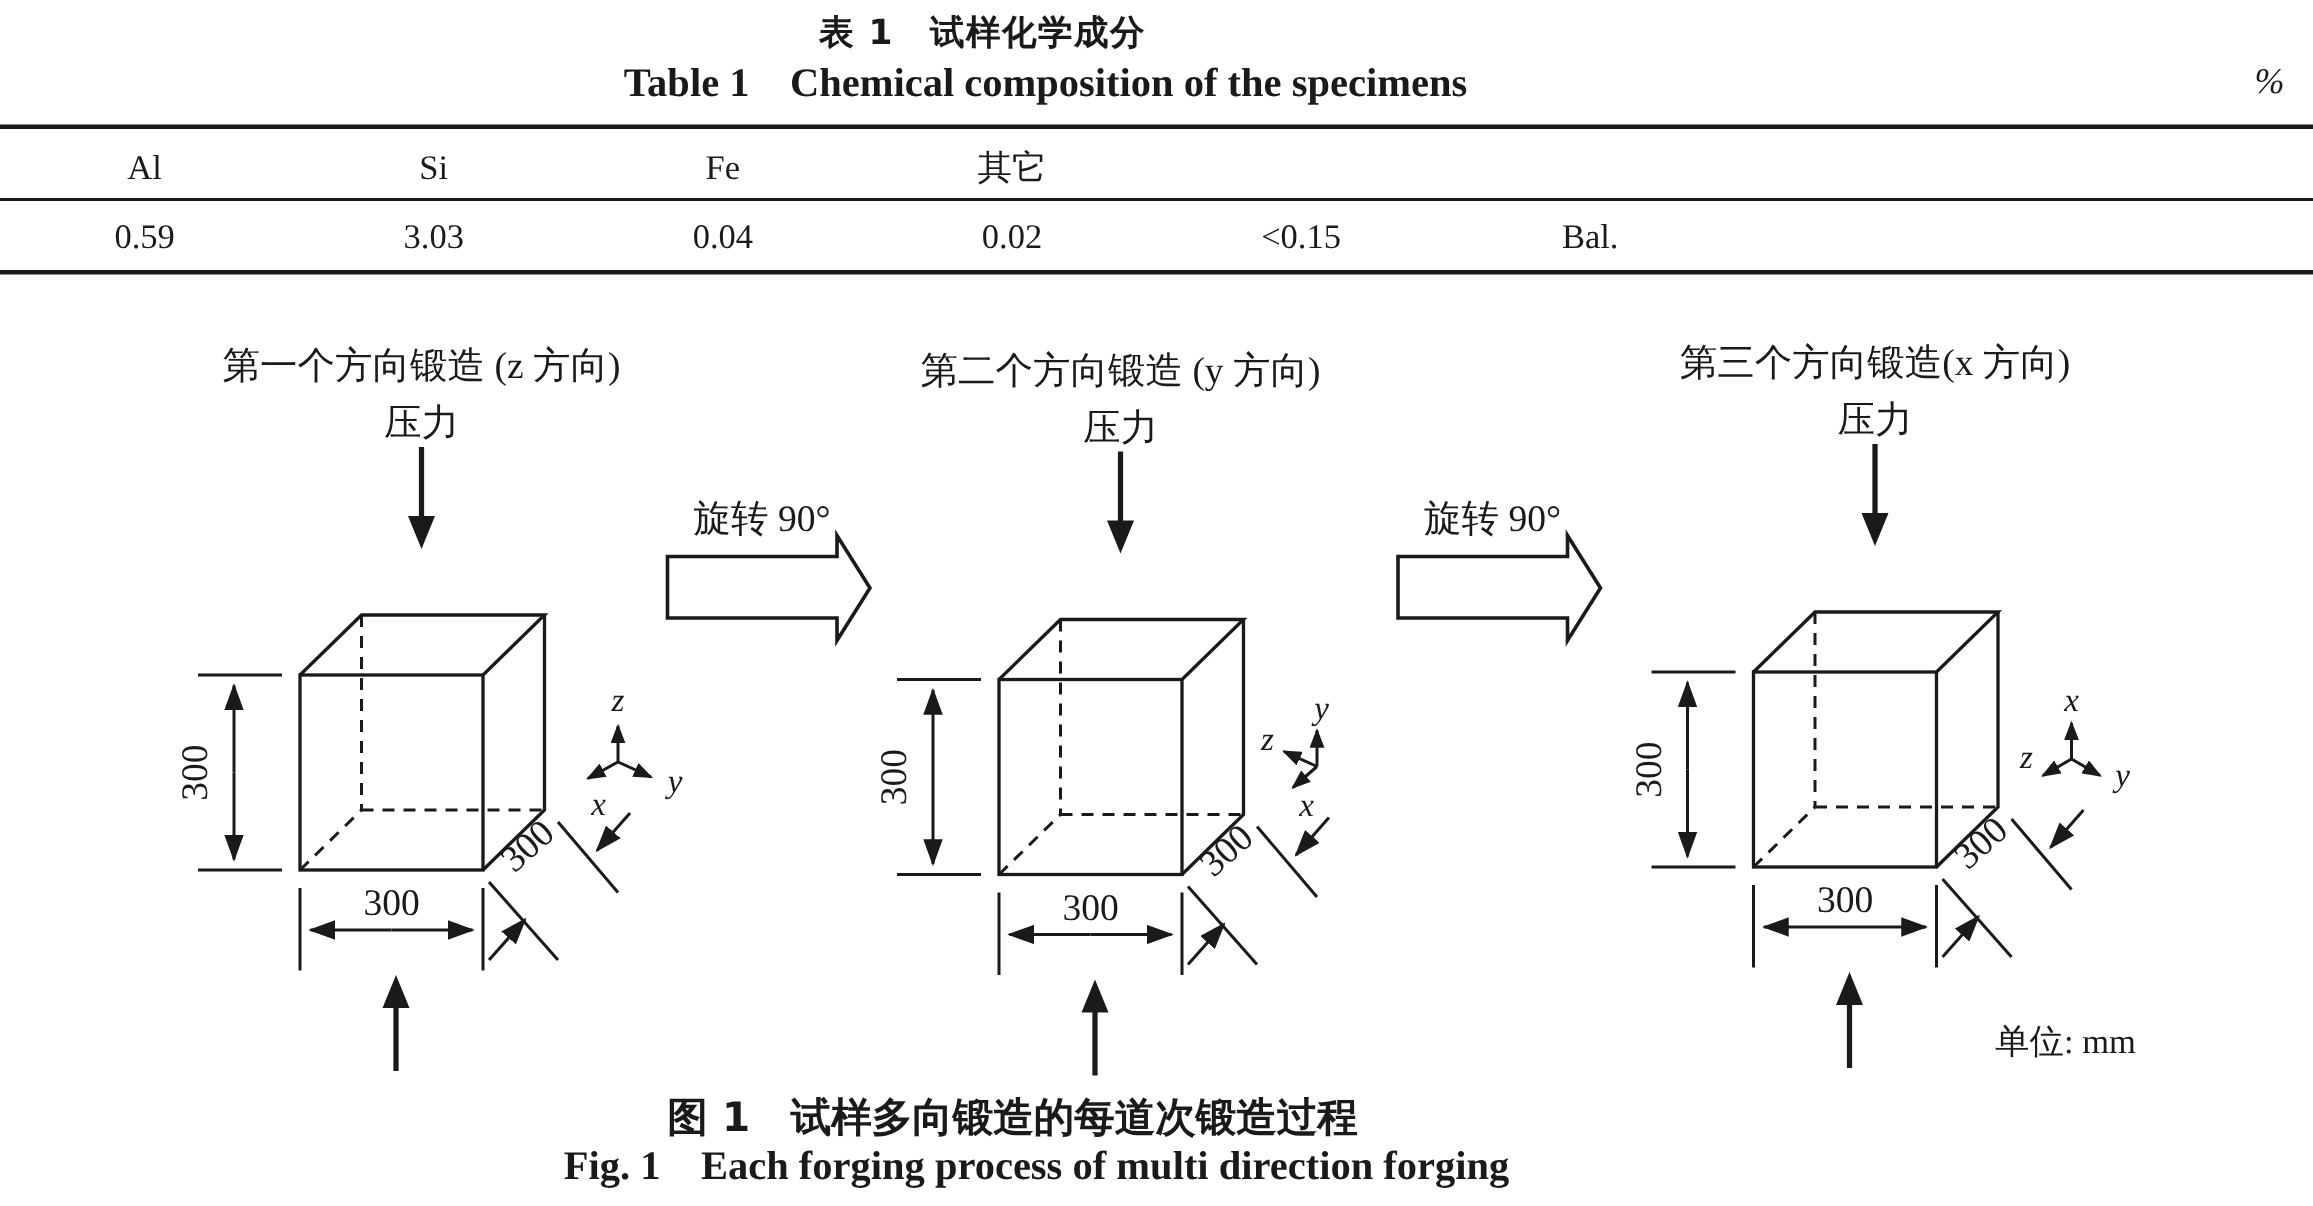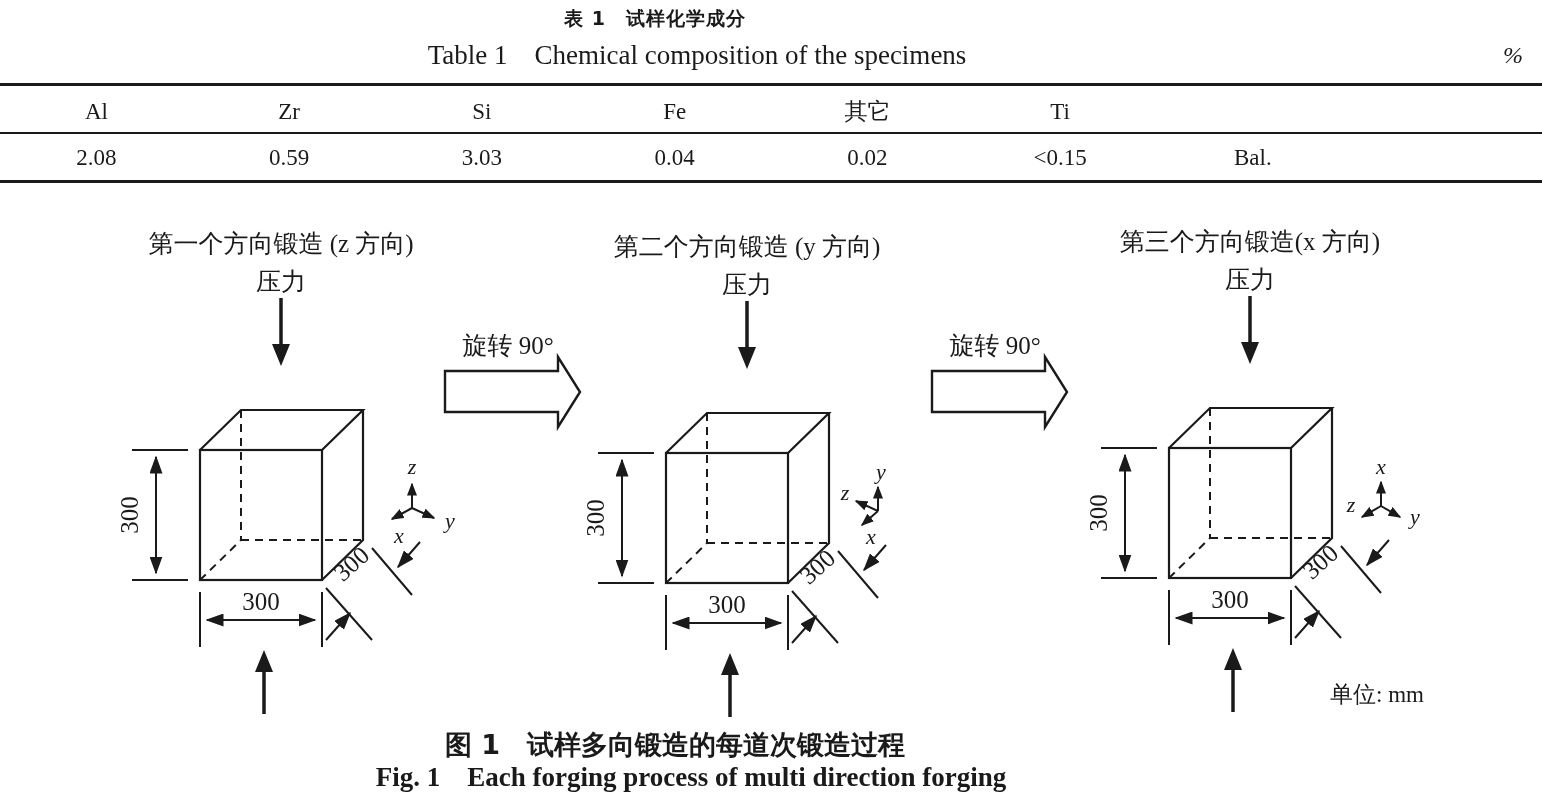--- a/index.html
+++ b/index.html
@@ -11,25 +11,25 @@
     position: relative;
     overflow: hidden;
   }
   .abs { position: absolute; }
   .centerx { transform: translateX(-50%); white-space: nowrap; }
 
   
   .tbl-title-zh {
     top: 6px; left: 655px;
     font-family: "DejaVu Sans", "Liberation Sans", sans-serif;
-    font-weight: bold; font-size: 19px; letter-spacing: 1px;
+    font-weight: bold; font-size: 23px; letter-spacing: 1px;
   }
   .tbl-title-en {
     top: 40px; left: 697px;
-    font-weight: normal; font-size: 27px;
+    font-weight: bold; font-size: 27px;
   }
   .tbl-unit {
     top: 42px; left: 1503px;
     font-style: italic; font-size: 24px;
   }
 
   
   .rule { left: 0; width: 1542px; background: #1a1a1a; }
   .rule-top { top: 83px; height: 3px; }
   .rule-mid { top: 132px; height: 2px; }
@@ -83,28 +83,25 @@
 <div class="abs centerx tbl-title-zh">表 1　试样化学成分</div>
 <div class="abs centerx tbl-title-en">Table 1  Chemical composition of the specimens</div>
 <div class="abs tbl-unit">%</div>
 
 <div class="abs rule rule-top"></div>
 <div class="abs rule rule-mid"></div>
 <div class="abs rule rule-bot"></div>
 
 <div class="abs trow trow-header">
   <div class="tcell">Al</div>
-  <div class="tcell">Zr</div>
   <div class="tcell">Si</div>
   <div class="tcell">Fe</div>
   <div class="tcell">其它</div>
-  <div class="tcell">Ti</div>
 </div>
 <div class="abs trow trow-values">
-  <div class="tcell">2.08</div>
   <div class="tcell">0.59</div>
   <div class="tcell">3.03</div>
   <div class="tcell">0.04</div>
   <div class="tcell">0.02</div>
   <div class="tcell">&lt;0.15</div>
   <div class="tcell">Bal.</div>
 </div>
 
 <svg class="fig" width="1542" height="594" viewBox="0 210 1542 594" xmlns="http://www.w3.org/2000/svg">
   <defs>

